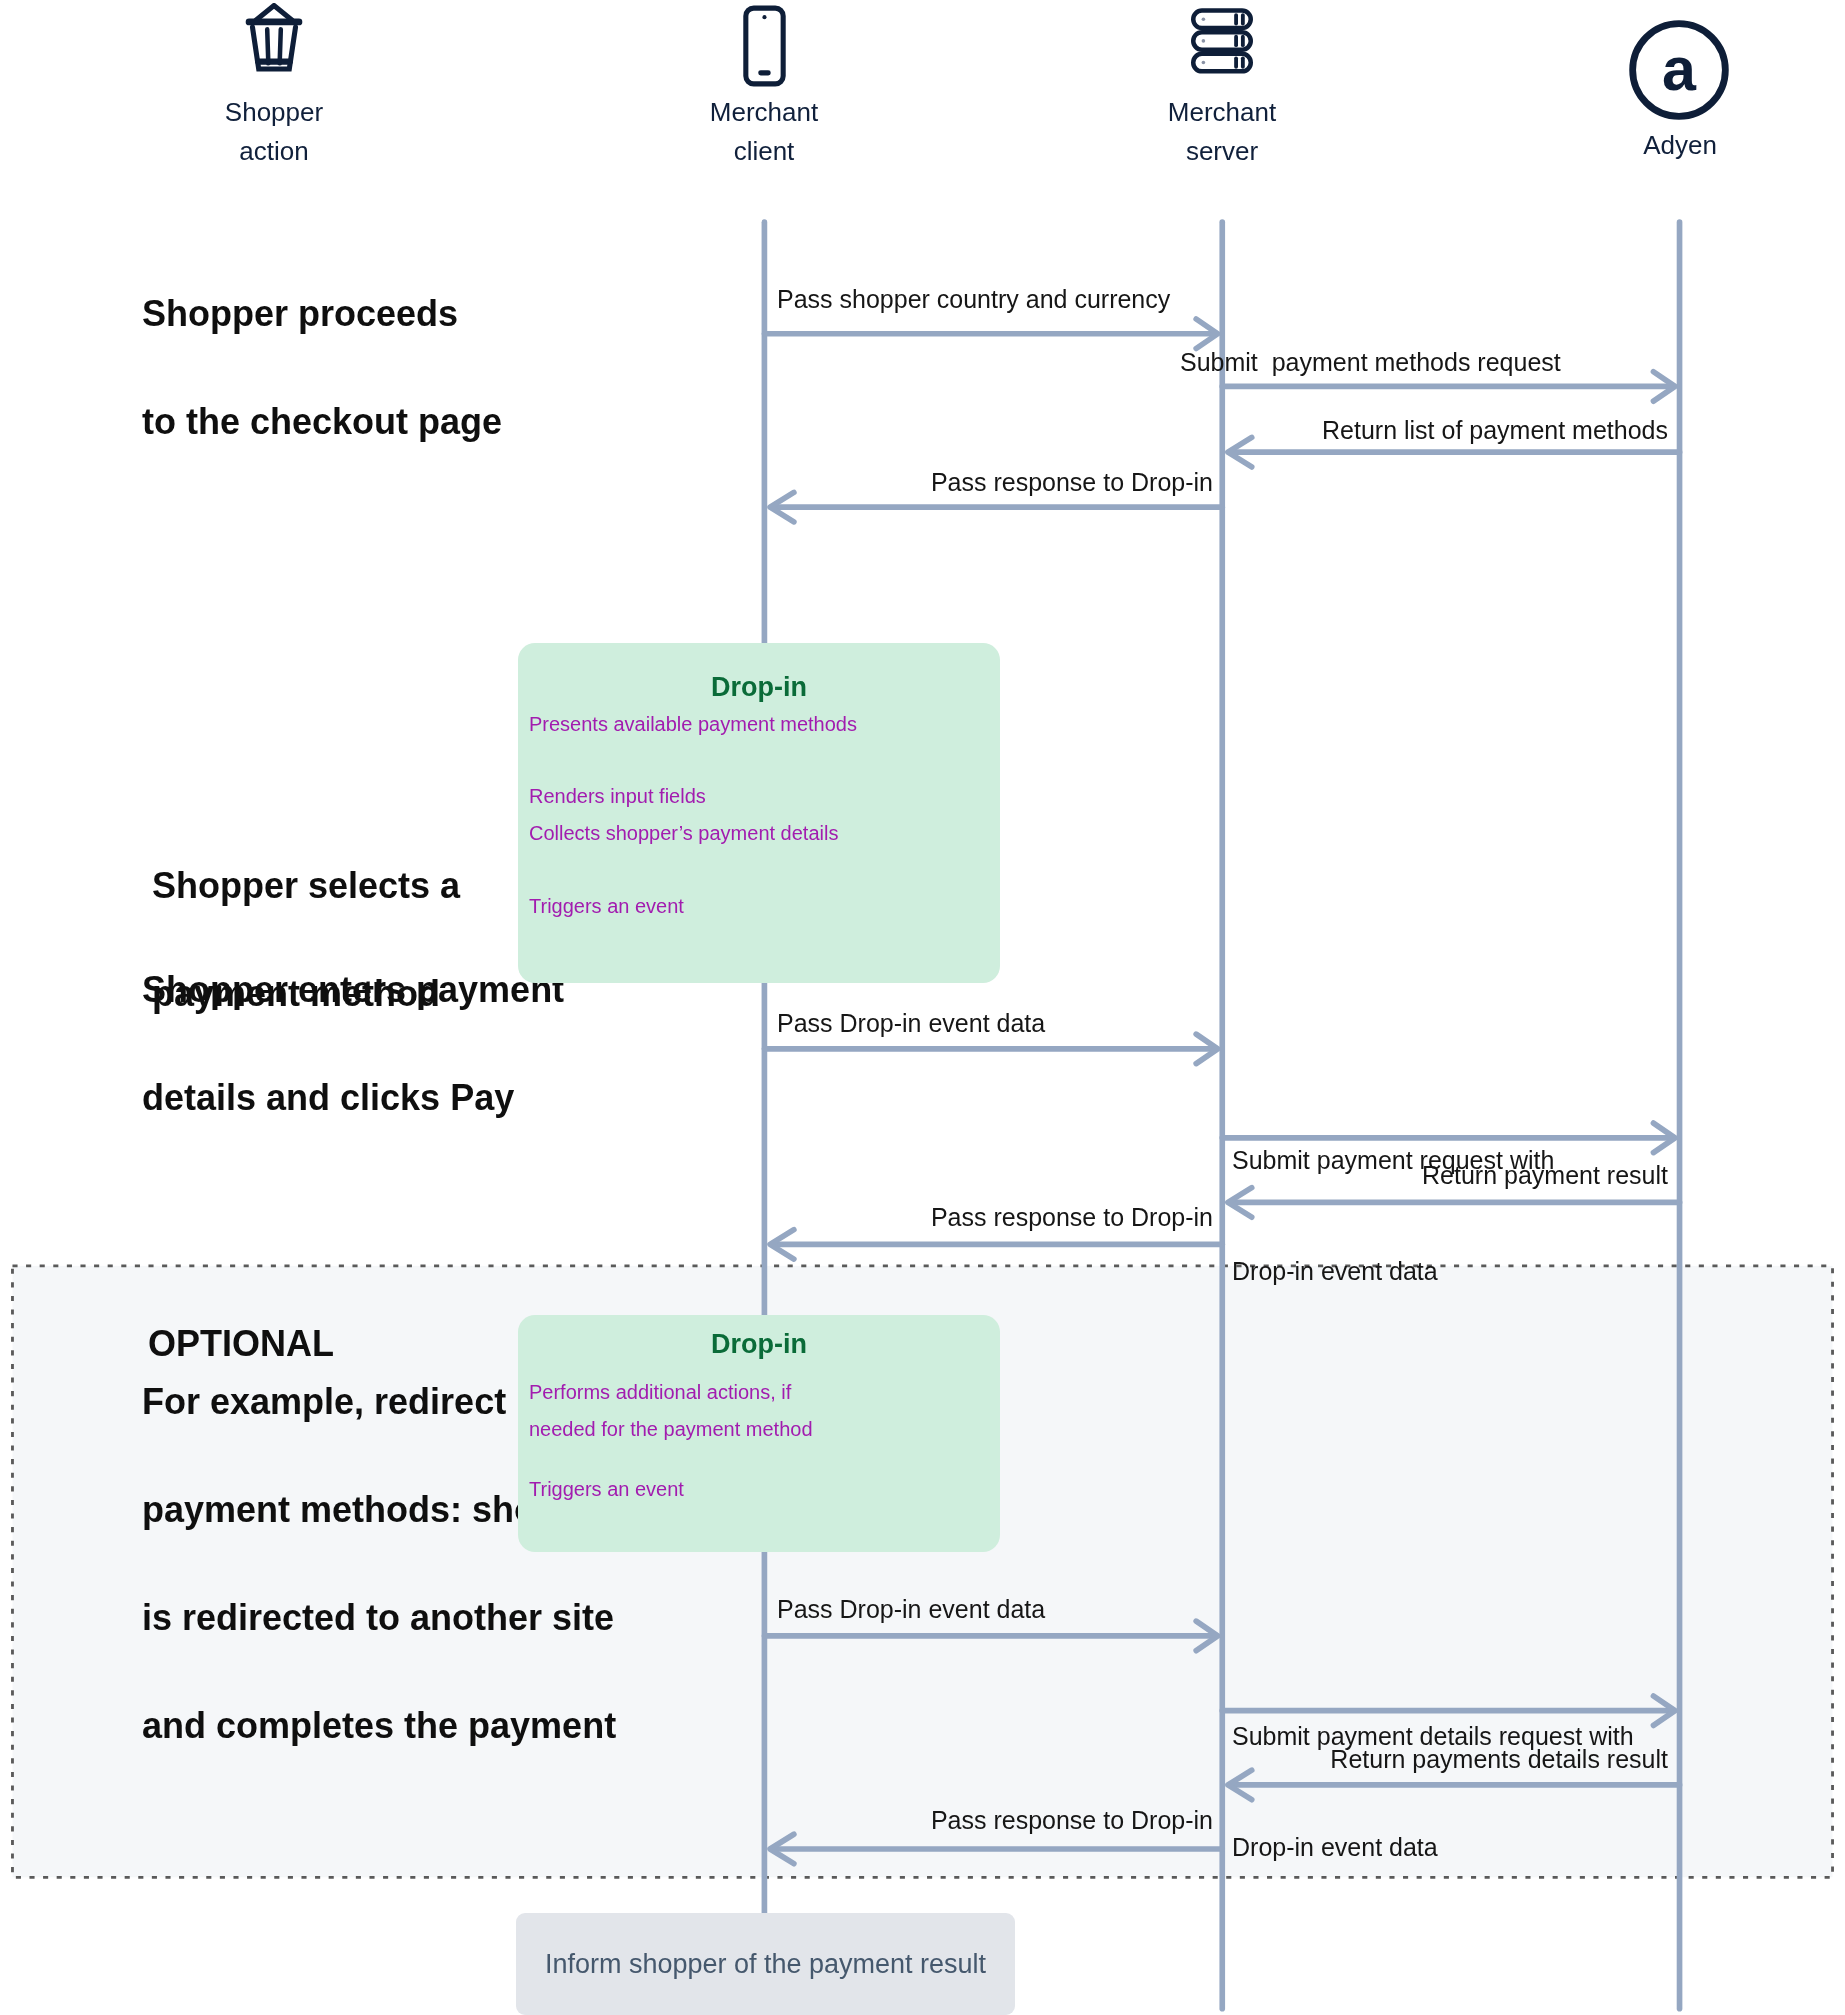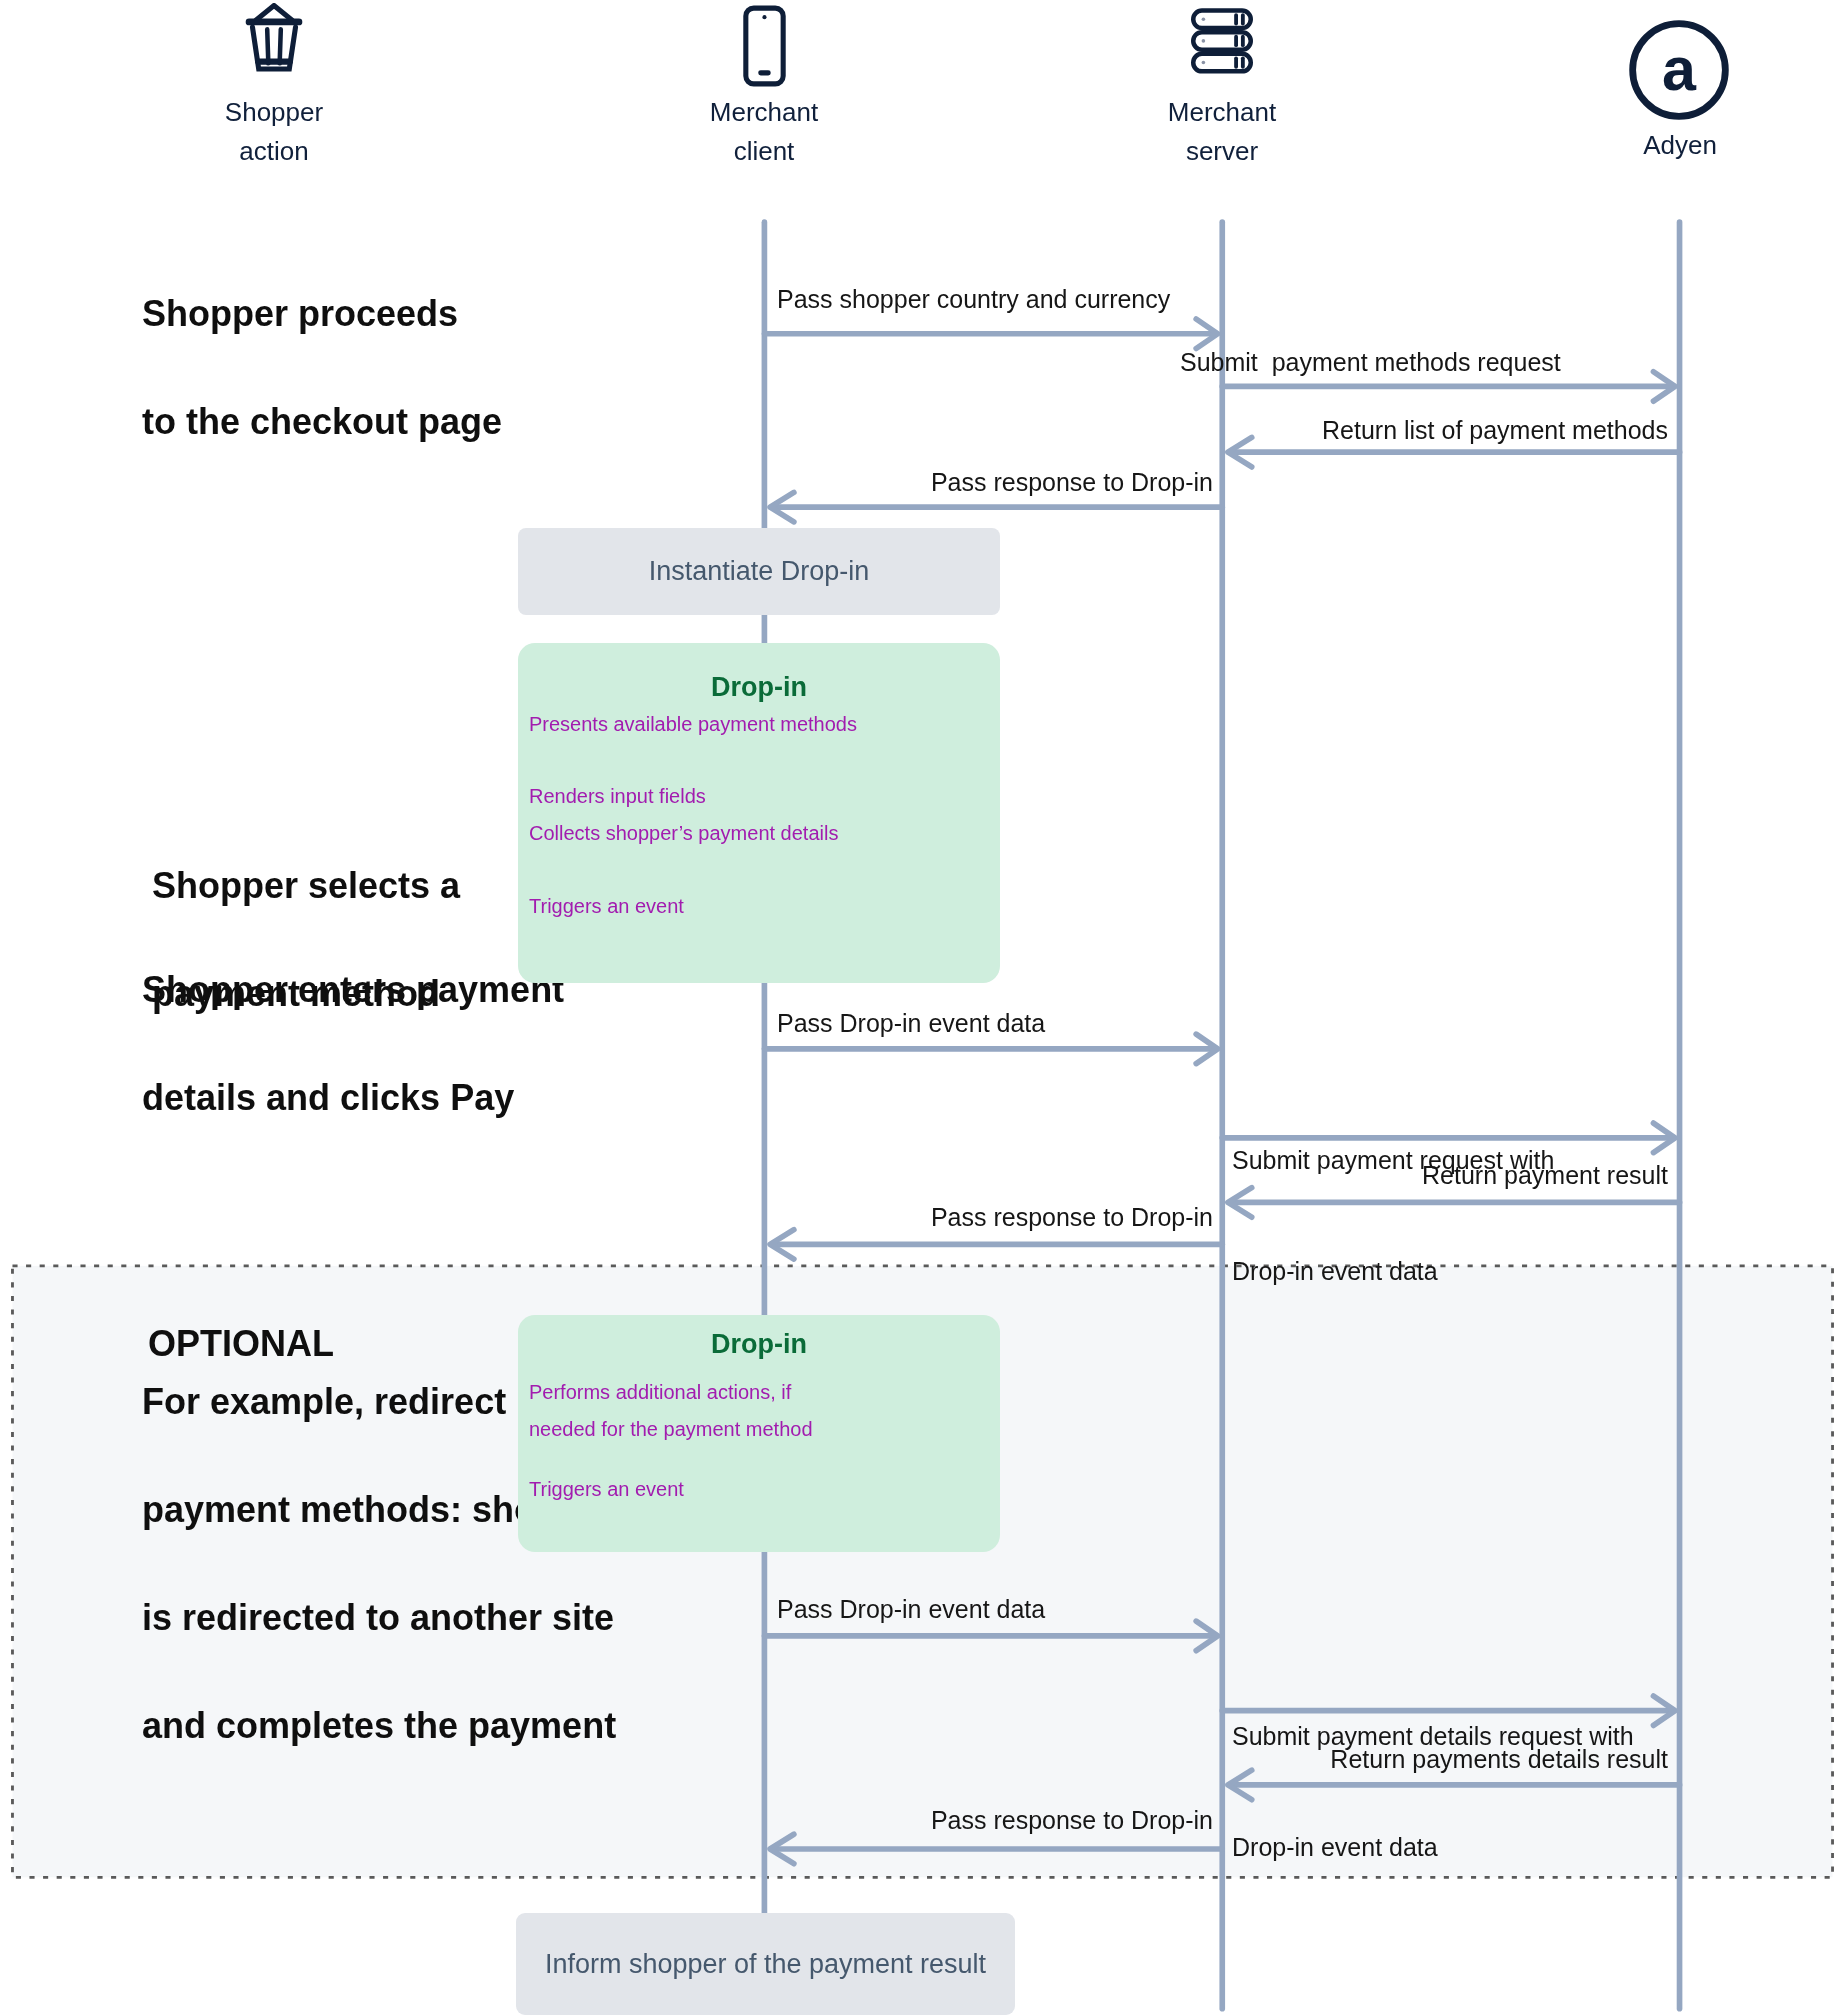--- a/index.html
+++ b/index.html
@@ -191,21 +191,20 @@
   <div class="msg right" style="left:1215px;top:1160px;width:453px;">Return payment result</div>
   <div class="msg right" style="left:771px;top:1202px;width:442px;">Pass response to Drop-in</div>
   <div class="msg" style="left:777px;top:1594px;">Pass Drop-in event data</div>
   <div class="msg2" style="left:1232px;top:1644px;">
     <div>Submit payment details request with</div>
     <div>Drop-in event data</div>
   </div>
   <div class="msg right" style="left:1215px;top:1744px;width:453px;">Return payments details result</div>
   <div class="msg right" style="left:771px;top:1805px;width:442px;">Pass response to Drop-in</div>
 
-  <div class="graybox" style="left:518px;top:528px;width:482px;height:87px;">Instantiate Drop-in</div>
 
   <div class="greenbox" style="left:518px;top:643px;width:482px;height:340px;">
     <div class="green-title" style="top:29px;">Drop-in</div>
     <div class="green-line" style="top:63px;">Presents available payment methods</div>
     <div class="green-line" style="top:135px;">Renders input fields</div>
     <div class="green-line" style="top:172px;">Collects shopper’s payment details</div>
     <div class="green-line" style="top:245px;">Triggers an event</div>
   </div>
 
   <div class="greenbox" style="left:518px;top:1315px;width:482px;height:237px;">

